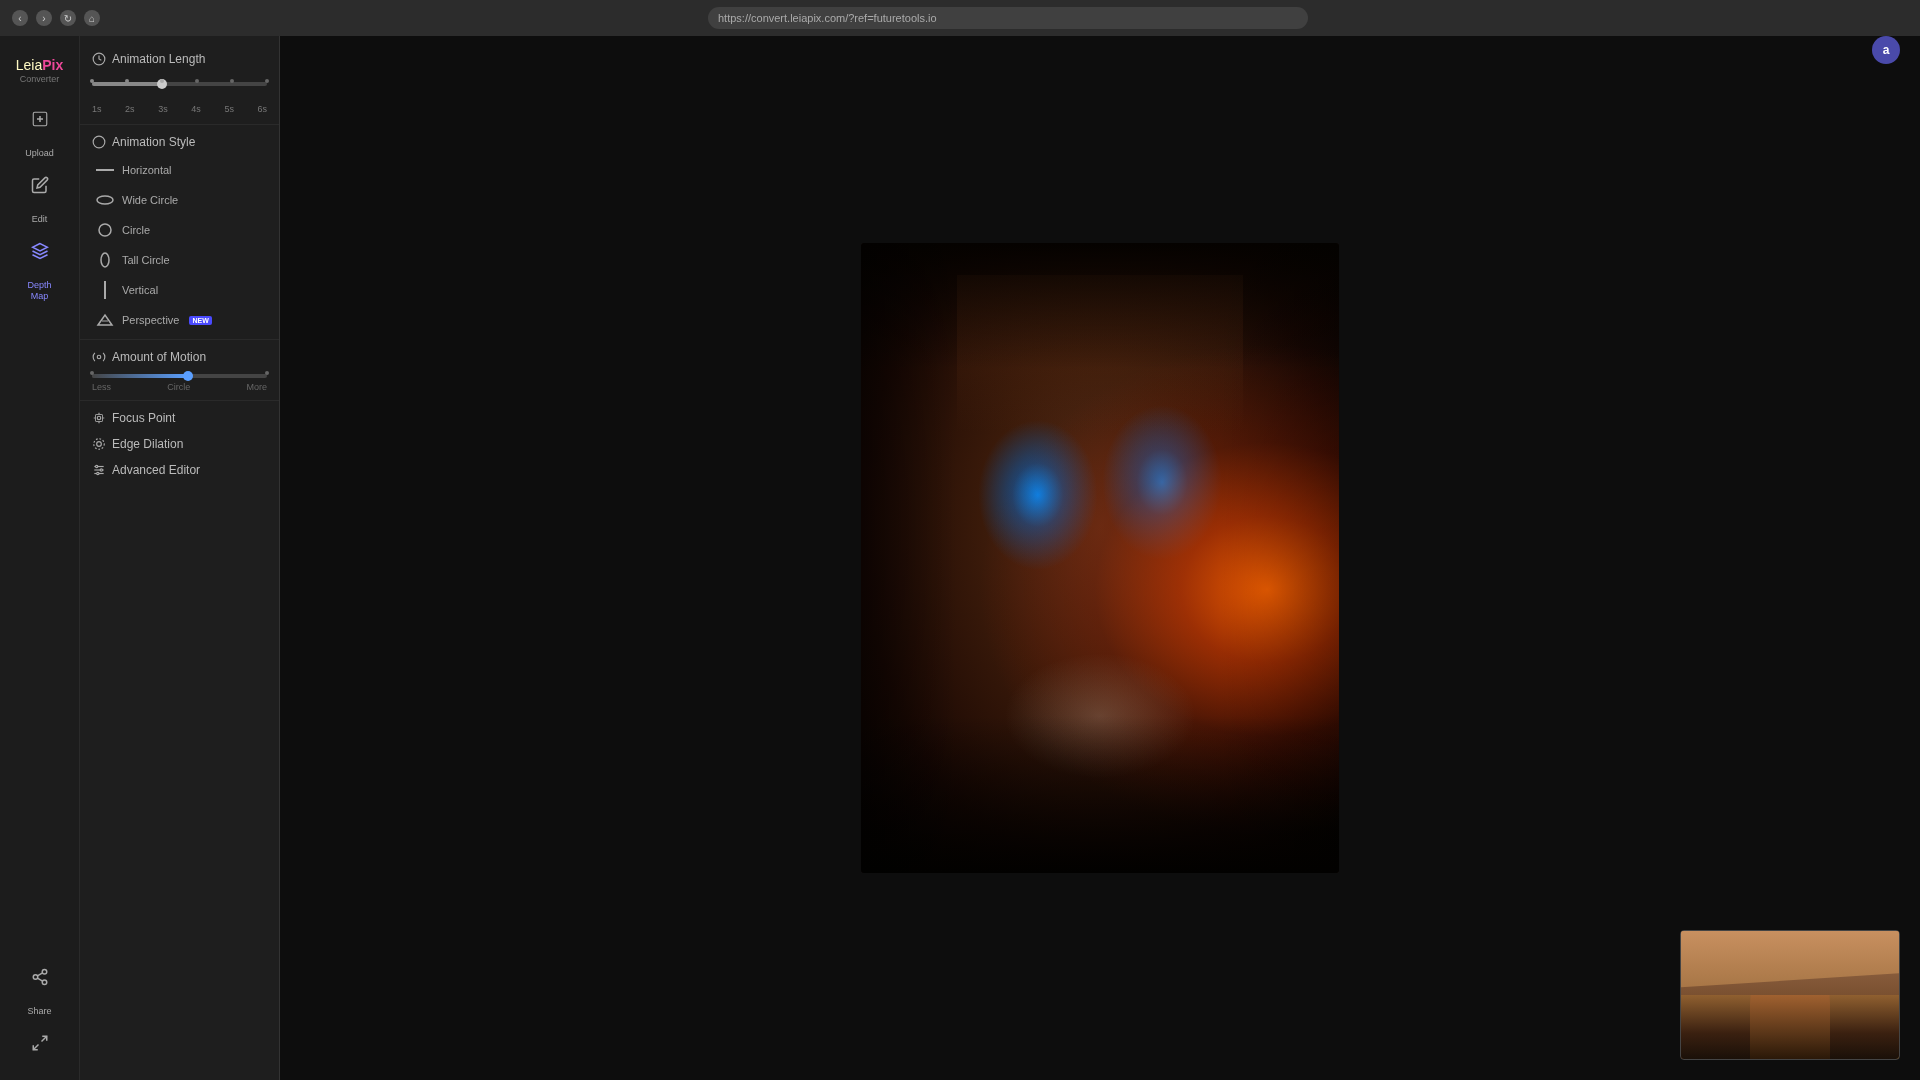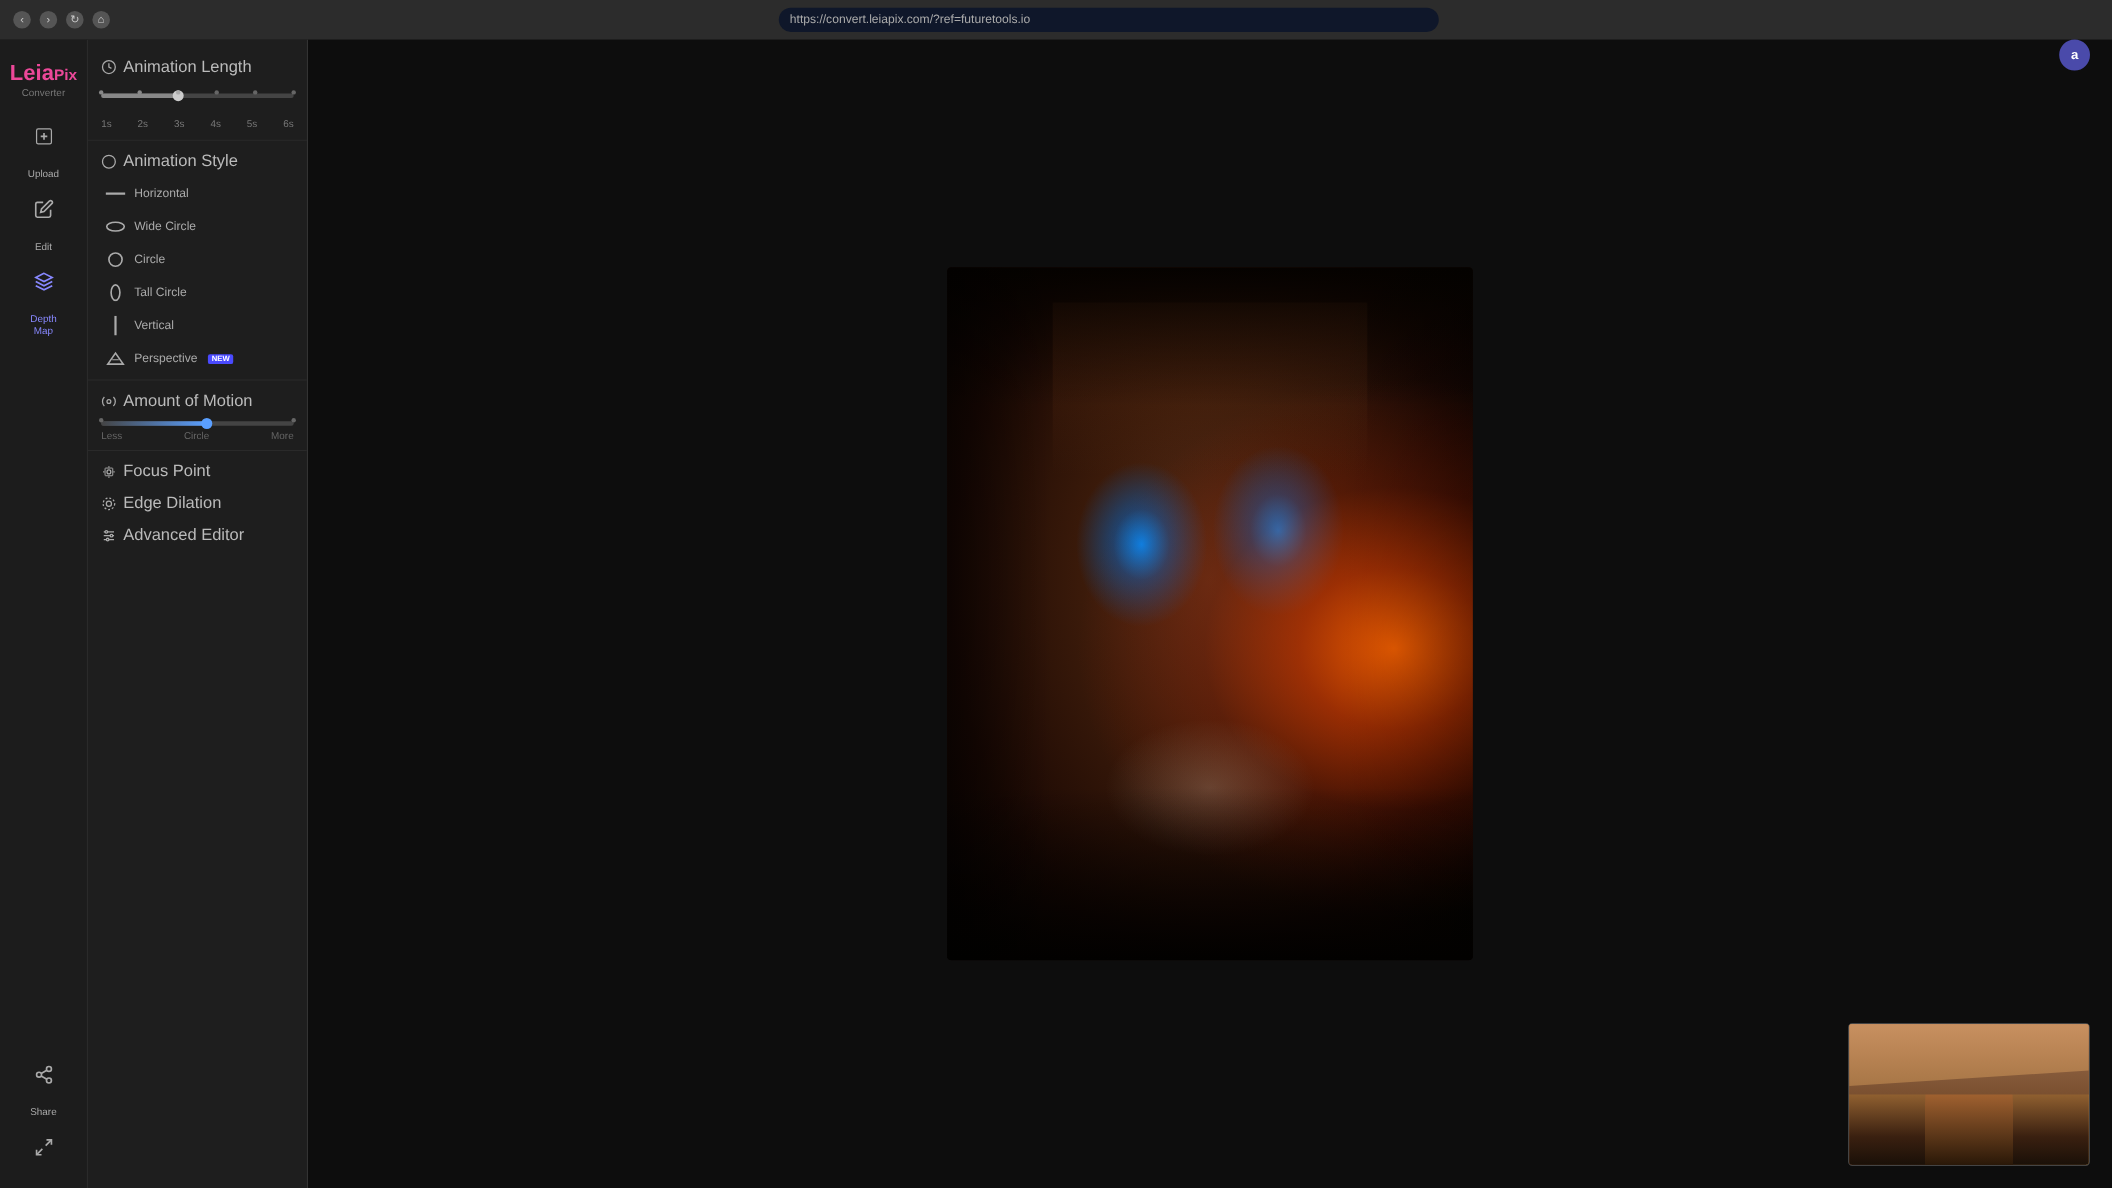--- a/index.html
+++ b/index.html
@@ -30,21 +30,21 @@
       cursor: pointer;
       background: #555;
       color: #ccc;
       font-size: 10px;
       display: flex; align-items: center; justify-content: center;
     }
     .browser-address-bar {
       flex: 1;
       max-width: 600px;
       height: 22px;
-      background: #0f172a;
+      background: #404040;
       border-radius: 11px;
       display: flex;
       align-items: center;
       padding: 0 10px;
       margin: 0 auto;
     }
     .browser-address-text {
       color: #aaa;
       font-size: 11px;
     }
@@ -56,21 +56,21 @@
       display: flex;
       flex-direction: column;
       padding: 10px 0;
       flex-shrink: 0;
       overflow-y: auto;
       border-right: 1px solid #333;
     }
 
     .section-title {
       color: #bbb;
-      font-size: 15px;
+      font-size: 12px;
       font-weight: 500;
       display: flex;
       align-items: center;
       gap: 6px;
       padding: 6px 12px;
     }
     .section-title svg { flex-shrink: 0; }
 
     
     .slider-container {
@@ -311,21 +311,21 @@
   <div class="browser-address-bar">
     <span class="browser-address-text">https://convert.leiapix.com/?ref=futuretools.io</span>
   </div>
 </div>
 
 <div class="full-layout">
 
   <div class="app-left-bar">
     <div class="app-logo">
       <div>
-        <span style="color:#ec4899;font-size:20px;font-weight:700;">Leia</span><span style="color:#ec4899;font-size:14px;font-weight:700;">Pix</span>
+        <span style="color:#fef9c3;font-size:14px;font-weight:400;">Leia</span><span style="color:#ec4899;font-size:14px;font-weight:700;">Pix</span>
       </div>
       <span class="app-logo-converter">Converter</span>
     </div>
 
     <div class="left-nav-item">
       <svg width="18" height="18" viewBox="0 0 24 24" fill="none" stroke="#aaa" stroke-width="2">
         <rect x="3" y="3" width="18" height="18" rx="2" fill="none" stroke="#aaa" stroke-width="1.5"></rect>
         <line x1="12" y1="8" x2="12" y2="16"></line>
           <line x1="8" y1="12" x2="16" y2="12"></line>
       </svg>

